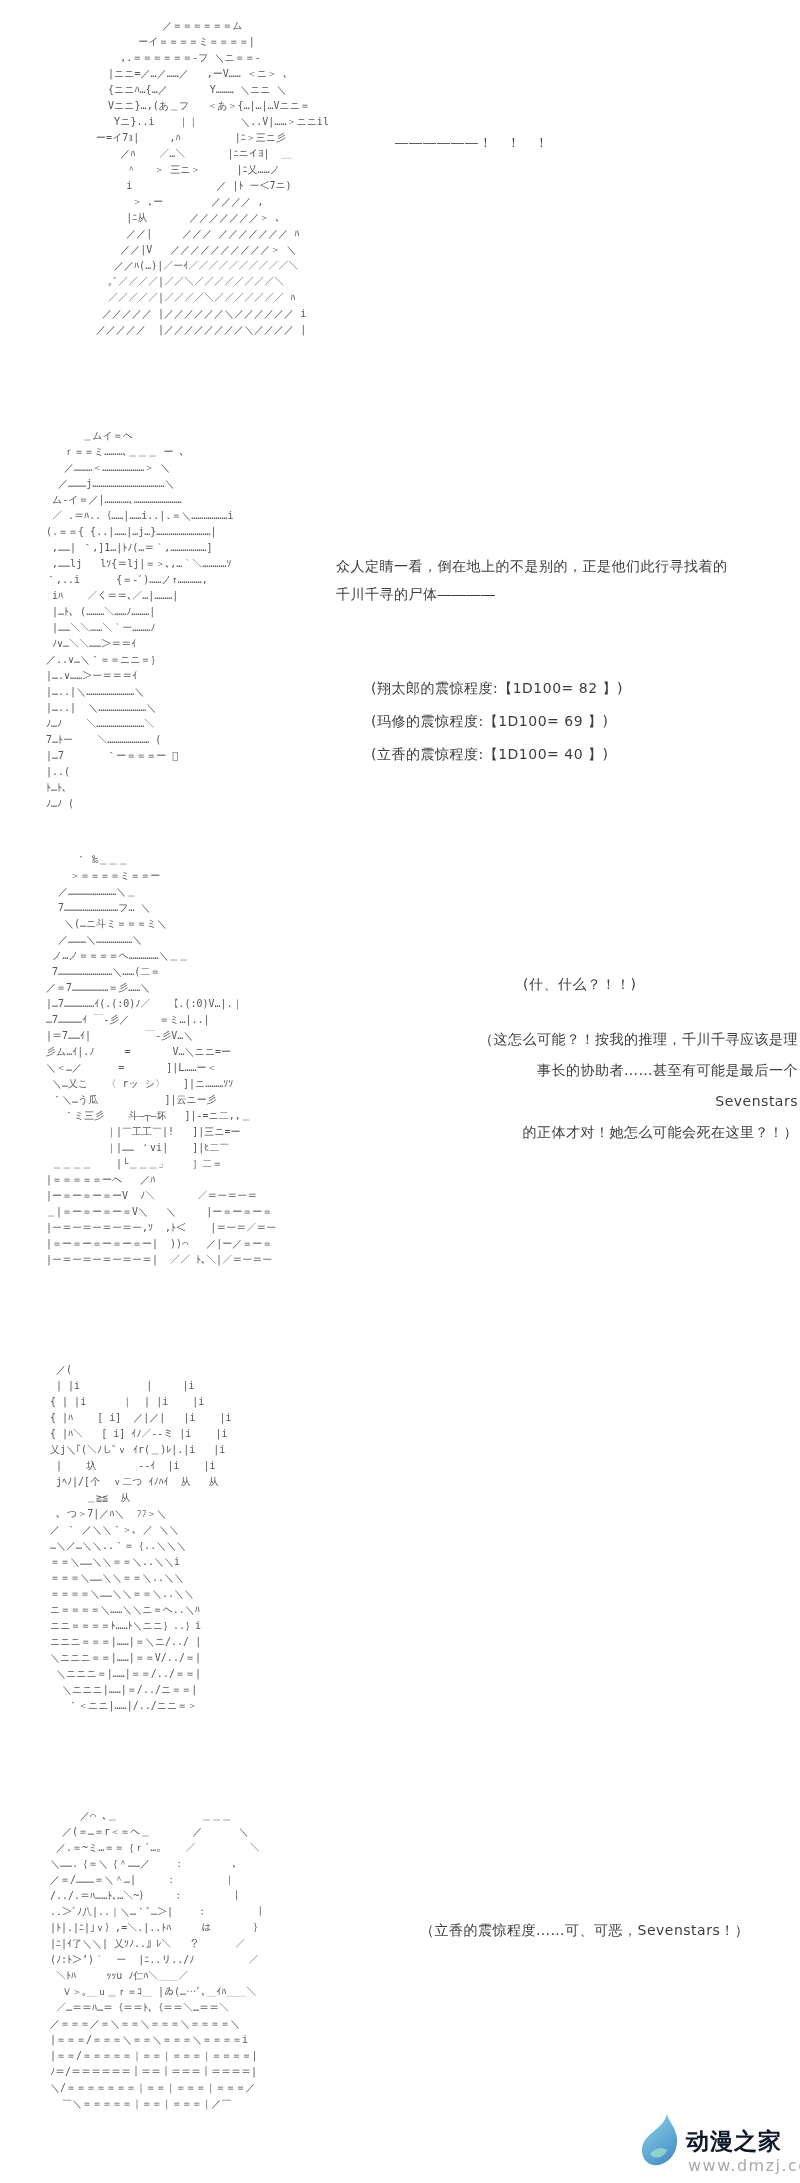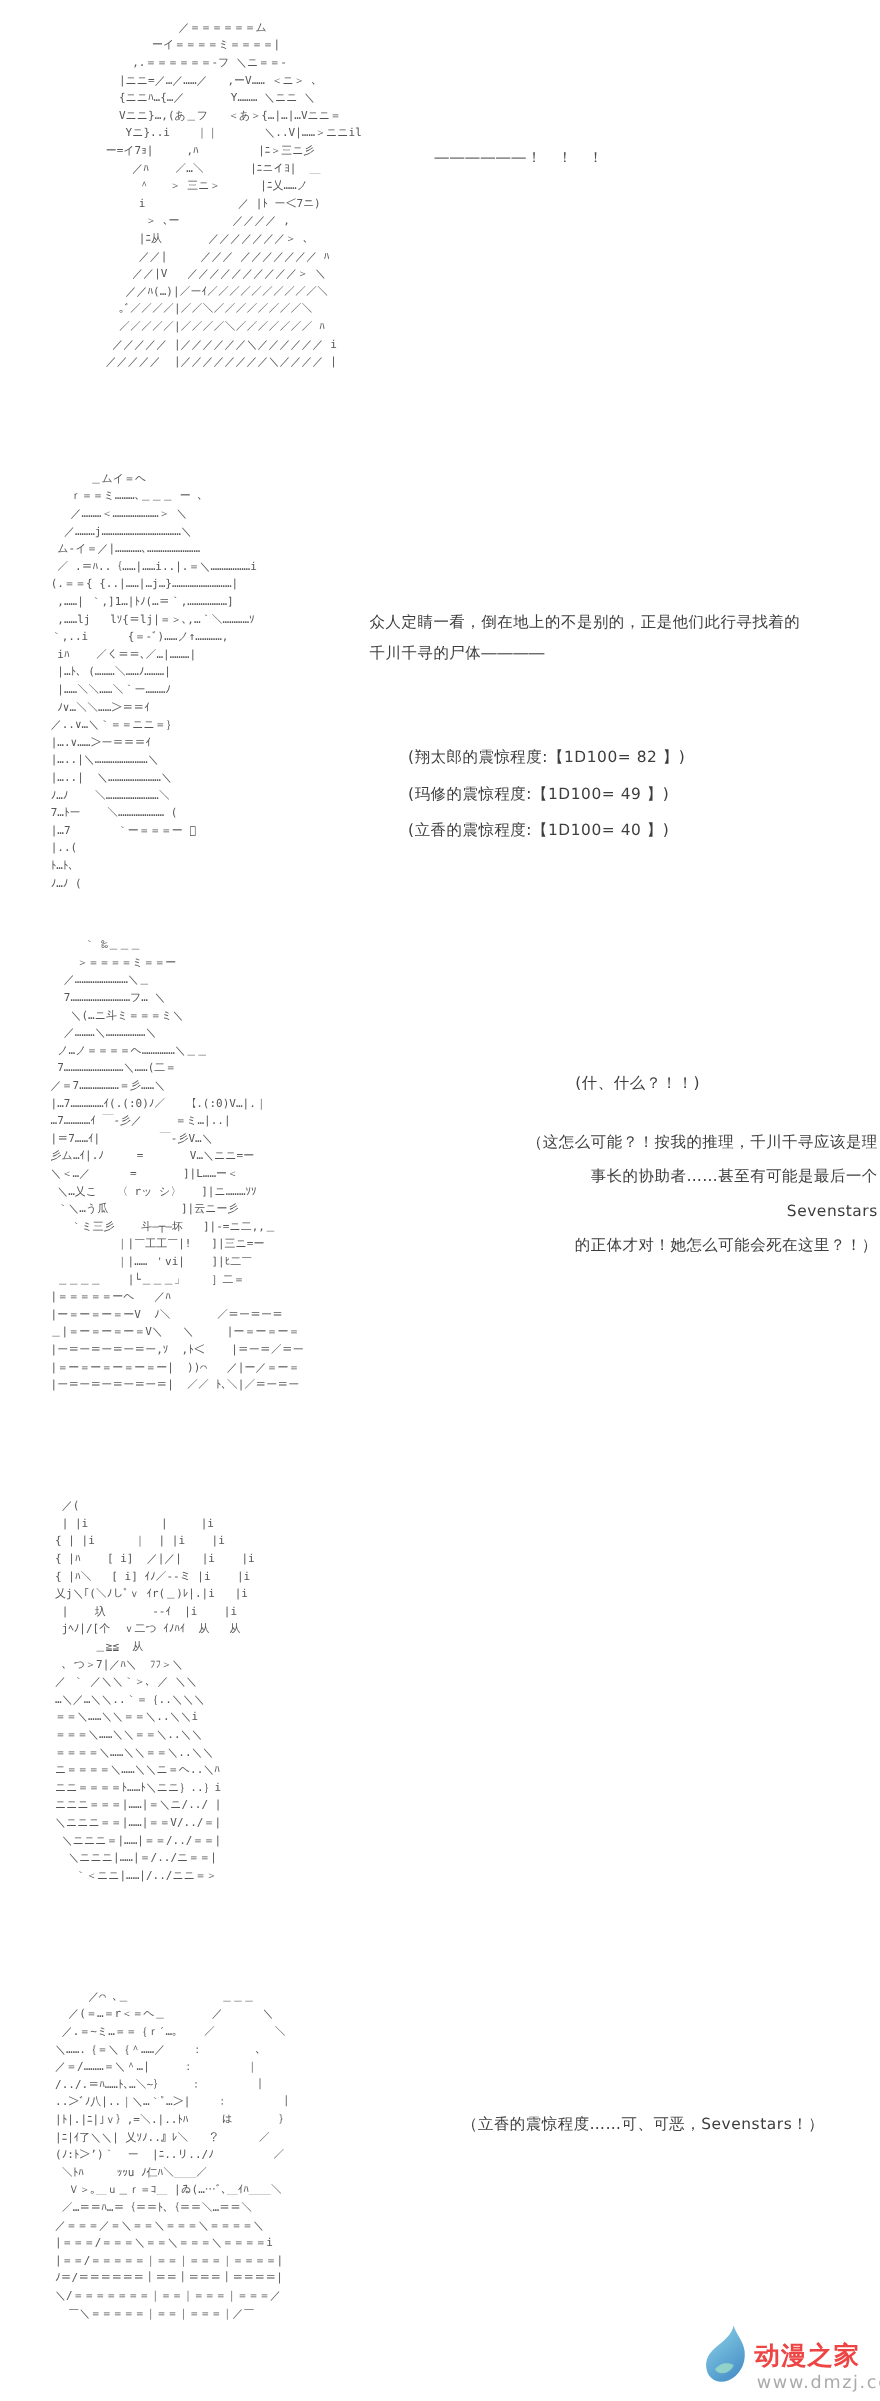--- a/index.html
+++ b/index.html
@@ -11,21 +11,21 @@
       white-space:pre-line;font-family:"DejaVu Sans",sans-serif;}
   .sfx{position:absolute;color:#4a4a4a;font-size:13px;letter-spacing:1px;}
   .narration{line-height:28px;}
   .dice{position:absolute;}
   .dice div{color:#3d3d3d;font-size:14px;letter-spacing:0.5px;margin-bottom:15px;}
   .reasoning{line-height:31px;text-align:right;}
   .mash-line{line-height:37px;}
   .watermark{position:absolute;left:640px;top:2110px;width:160px;height:70px;}
   .wm-logo{position:absolute;left:0px;top:4px;width:40px;height:58px;}
   .wm-name{position:absolute;left:46px;top:16px;font-size:23px;font-weight:bold;
-           color:#ef4444;letter-spacing:1px;font-family:"DejaVu Sans",sans-serif;}
+           color:#0f172a;letter-spacing:1px;font-family:"DejaVu Sans",sans-serif;}
   .wm-url{position:absolute;left:48px;top:46px;font-size:16px;color:#aaaaaa;
           letter-spacing:1.5px;font-family:"DejaVu Sans",sans-serif;}
 </style>
 </head>
 <body>
 
 <div id="page">
 
   <pre class="aa" style="left:78px;top:18px;">              ／＝＝＝＝＝＝ム
           ーイ＝＝＝＝ミ＝＝＝＝|
@@ -73,21 +73,21 @@
   |…7       ｀ー＝＝＝ー ﾞ
   |..(
   ﾄ…ﾄ､
   ﾉ…ﾉ (</pre>
 
   <div class="cn narration" style="left:336px;top:552px;">众人定睛一看，倒在地上的不是别的，正是他们此行寻找着的
 千川千寻的尸体――――</div>
 
   <div class="dice" style="left:338px;top:680px;margin-left:33px;">
     <div>(翔太郎的震惊程度:【1D100= 82 】)</div>
-    <div>(玛修的震惊程度:【1D100= 49 】)</div>
+    <div>(玛修的震惊程度:【1D100= 69 】)</div>
     <div>(立香的震惊程度:【1D100= 40 】)</div>
   </div>
 
   <pre class="aa" style="left:40px;top:852px;">      ｀ ‰＿＿＿
      ＞＝＝＝＝ミ＝＝ー
    ／……………………＼＿
    7………………………フ… ＼
     ＼(…ニ斗ミ＝＝＝ミ＼
    ／………＼………………＼
   ノ…ノ＝＝＝＝ヘ……………＼＿＿

